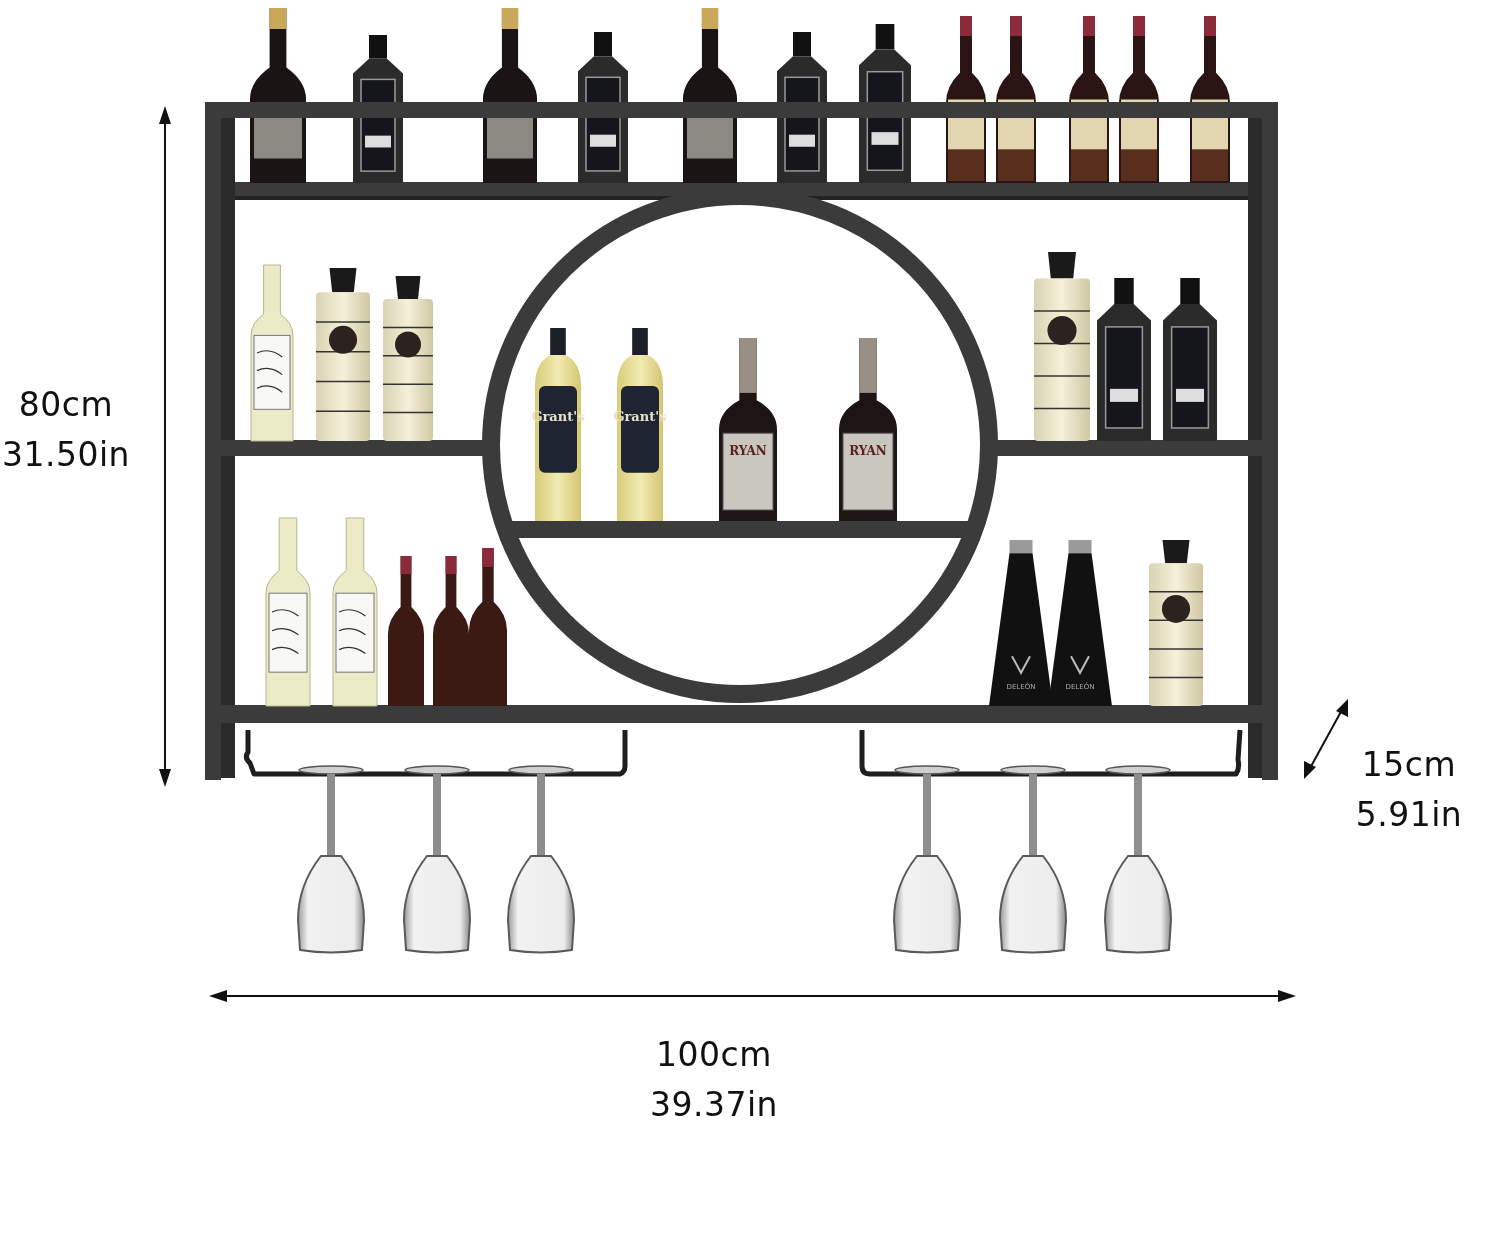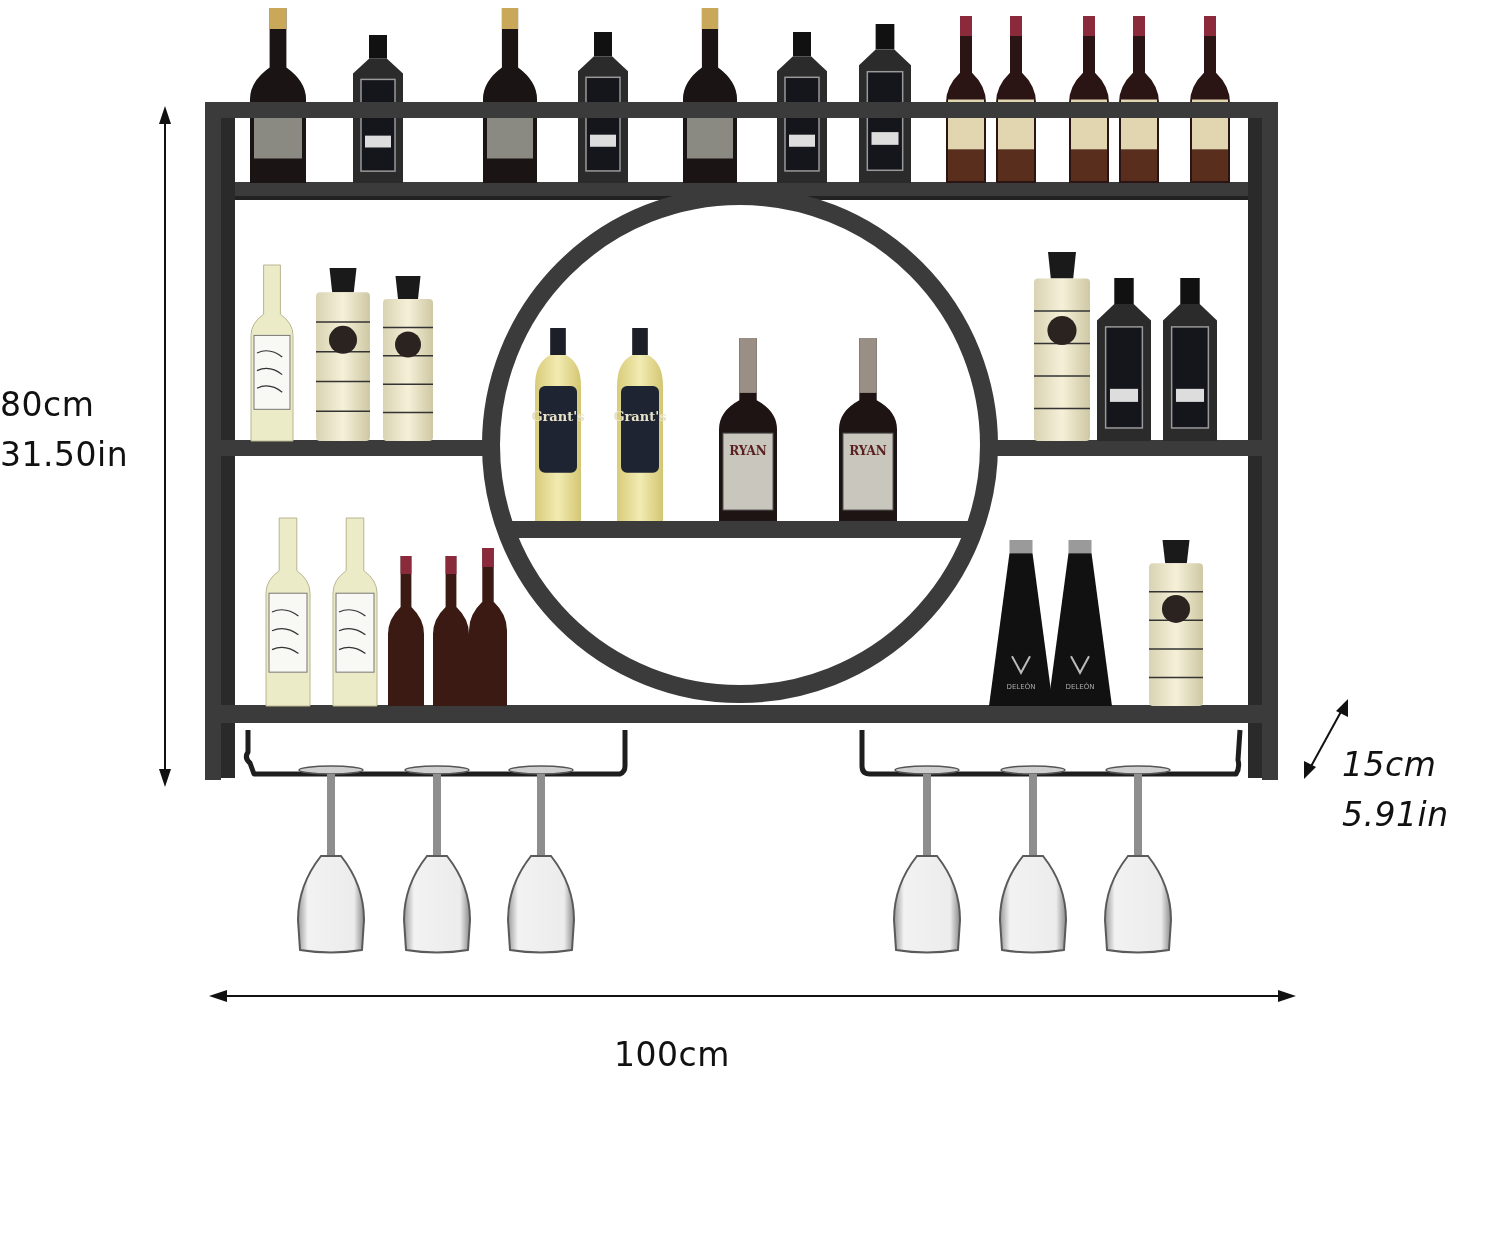--- a/index.html
+++ b/index.html
@@ -1,23 +1,23 @@
 <!DOCTYPE html>
 <html><head>
 <meta charset="utf-8">
 <style>
   html, body { margin: 0; padding: 0; background: #ffffff; }
   body { width: 1500px; height: 1252px; position: relative; overflow: hidden;
          font-family: "DejaVu Sans", sans-serif; }
   #scene { position: absolute; left: 0; top: 0; }
   .dim-label { position: absolute; color: #111; font-size: 33px; line-height: 50px;
-               font-family: "DejaVu Sans", sans-serif; letter-spacing: 0.5px; }
+               text-align: center; font-family: "DejaVu Sans", sans-serif; letter-spacing: 0.5px; }
   .dim-label span { display: block; }
   #lbl-height { left: 0; top: 380px; width: 132px; }
-  #lbl-depth { left: 1342px; top: 740px; width: 134px; font-style: italic; }
+  #lbl-depth { left: 1342px; top: 740px; width: 134px; }
   #lbl-width { left: 614px; top: 1030px; width: 200px; }
 </style>
 </head>
 <body>
 
 <svg id="scene" width="1500" height="1252" viewBox="0 0 1500 1252" xmlns="http://www.w3.org/2000/svg">
   <defs>
     <linearGradient id="glassGrad" x1="0" x2="1" y1="0" y2="0">
       <stop offset="0" stop-color="#9a9a9a"></stop>
       <stop offset="0.15" stop-color="#f2f2f2"></stop>
@@ -308,13 +308,14 @@
 <div id="lbl-height" class="dim-label">
   <span>80cm</span>
   <span>31.50in</span>
 </div>
 <div id="lbl-depth" class="dim-label">
   <span>15cm</span>
   <span>5.91in</span>
 </div>
 <div id="lbl-width" class="dim-label">
   <span>100cm</span>
+  <span>39.37in</span>
 </div>
 
 </body></html>

